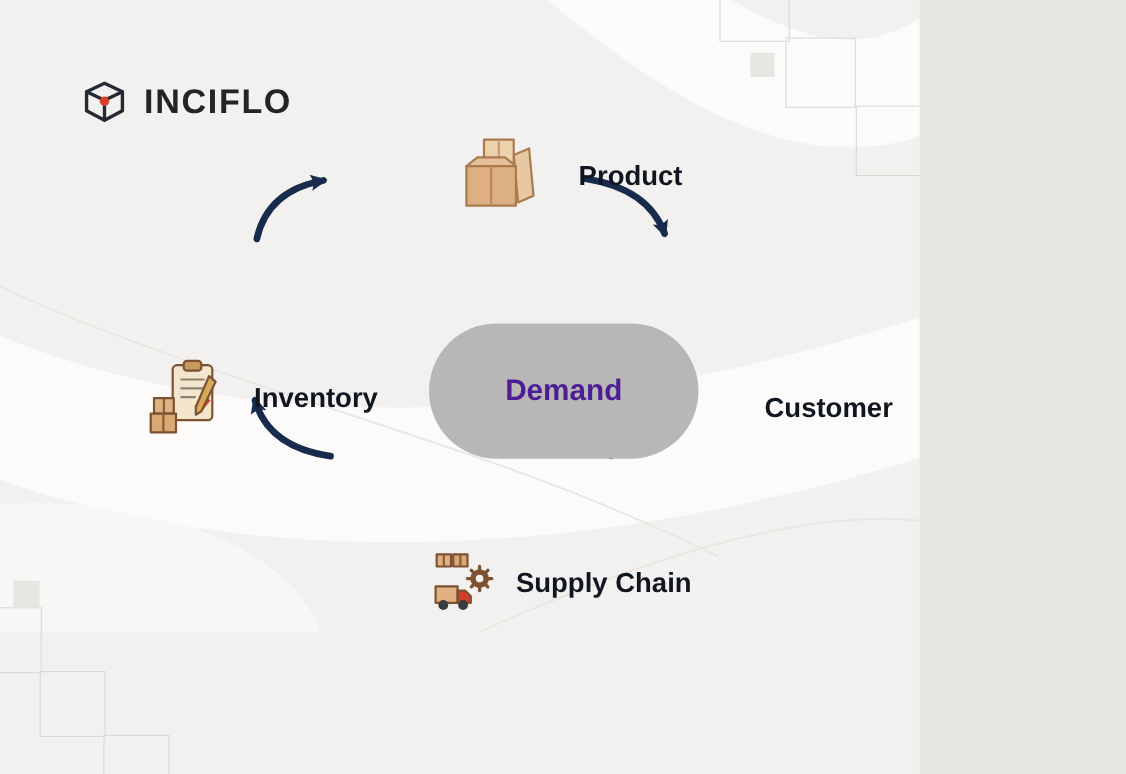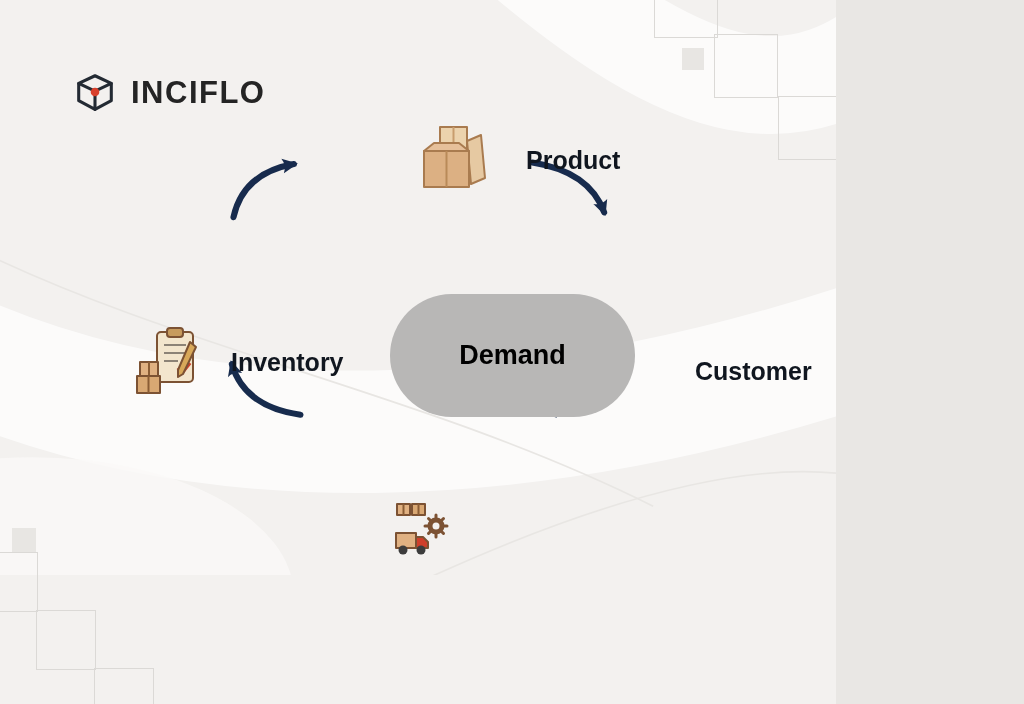--- a/index.html
+++ b/index.html
@@ -7,21 +7,21 @@
   .canvas{position:relative;width:836px;height:704px;background:var(--bg,#f3f1ef);overflow:hidden;color:var(--text,#1c2430);}
   .layer{position:absolute;inset:0;pointer-events:none;}
 
   
   .logo{position:absolute;left:72px;top:70px;display:flex;align-items:center;gap:13px;}
   .logo-text{font-size:31px;font-weight:800;letter-spacing:1.5px;color:#242424;}
 
   
   .pill{position:absolute;left:390px;top:294px;width:245px;height:123px;background:var(--pill,#b8b7b6);
         border-radius:62px;display:flex;flex-direction:row;align-items:center;justify-content:center;
-        font-weight:700;font-size:27px;line-height:35px;color:#000000;}
+        font-weight:700;font-size:27px;line-height:35px;color:#4c1d95;}
 
   
   .node{position:absolute;display:flex;align-items:center;justify-content:center;}
   .node-label{font-weight:700;font-size:25px;color:#10161f;white-space:nowrap;}
   .node-product{left:410px;top:118px;gap:36px;}
   .node-customer{left:695px;top:340px;gap:22px;}
   .node-inventory{left:133px;top:326px;gap:26px;}
   .node-supply{left:393px;top:500px;gap:14px;}
 
   
@@ -157,15 +157,16 @@
       </g>
       <circle cx="43" cy="26" r="8.5" fill="#7c5233"></circle>
       <circle cx="43" cy="26" r="3.5" fill="#f3f1ef"></circle>
       <g stroke="#7c5233" stroke-width="2" stroke-linejoin="round">
         <rect x="3" y="33" width="20" height="15" fill="#e0b182"></rect>
         <path d="M23 37 h7 l5 5 v6 h-12 z" fill="#cf3f2b"></path>
       </g>
       <circle cx="10" cy="50" r="4.5" fill="#3c3c3c"></circle>
       <circle cx="28" cy="50" r="4.5" fill="#3c3c3c"></circle>
     </svg>
+    <span class="node-label">Supply Chain</span>
   </div>
 
 </div>
 
 </body></html>

